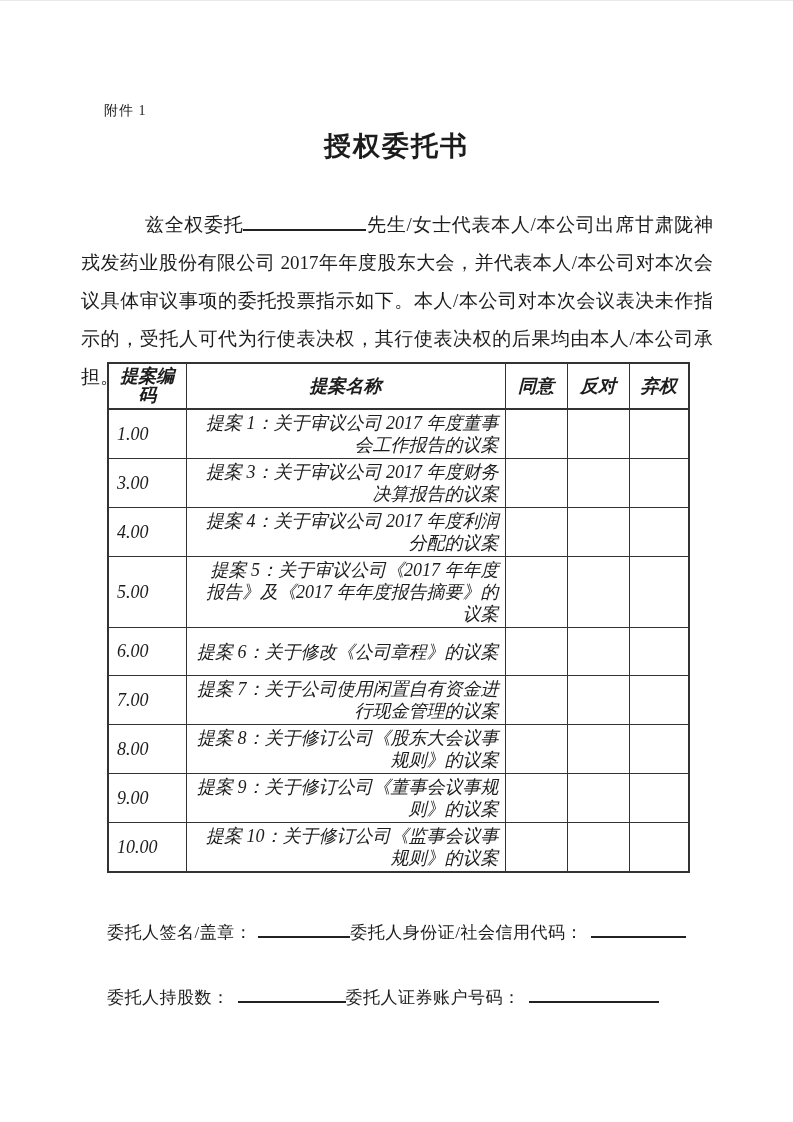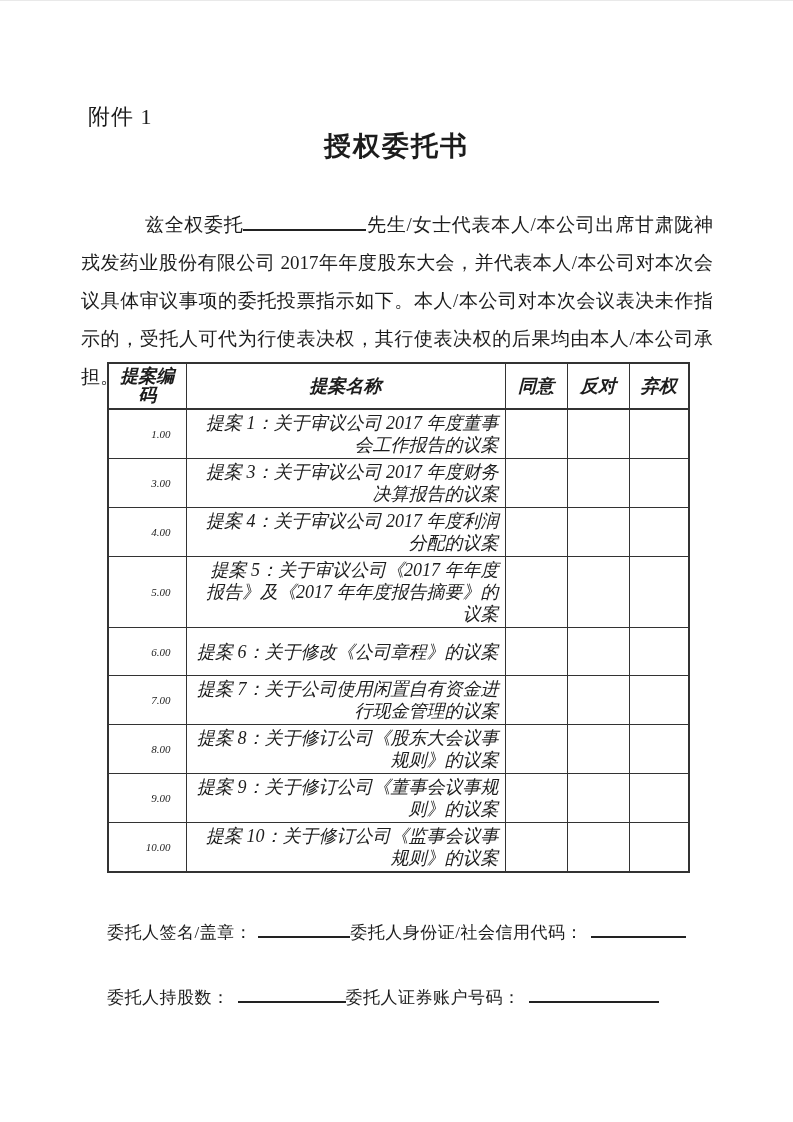--- a/index.html
+++ b/index.html
@@ -9,23 +9,23 @@
     width: 793px;
     height: 1122px;
     background: #ffffff;
     color: #1c1c1c;
     font-family: "Liberation Serif", "DejaVu Serif", serif;
     overflow: hidden;
     border-top: 1px solid #e9e9e9;
   }
   .attachment-label {
     position: absolute;
-    left: 88px;
+    left: 104px;
     top: 101px;
-    font-size: 22px;
+    font-size: 14px;
     letter-spacing: 1px;
   }
   .doc-title {
     position: absolute;
     left: 0;
     top: 127px;
     width: 100%;
     text-align: center;
     font-size: 27px;
     font-weight: bold;
@@ -70,23 +70,23 @@
   .proposal-table { border: 2px solid #333; font-style: italic; }
   .proposal-table th {
     font-weight: bold;
     text-align: center;
     line-height: 19px;
     padding: 3px 5px;
     border-bottom: 2px solid #333;
     height: 38px;
   }
   .proposal-table td.code-cell {
-    text-align: right;
-    font-size: 11px;
-    padding: 2px 15px;
+    text-align: left;
+    font-size: 18px;
+    padding: 2px 8px;
   }
   .proposal-table td.name-cell {
     text-align: right;
     padding: 2px 6px 2px 8px;
     line-height: 22px;
   }
   .proposal-table tr.two-line td { height: 45px; }
   .proposal-table tr.one-line td { height: 48px; }
   .sig-line {
     position: absolute;

